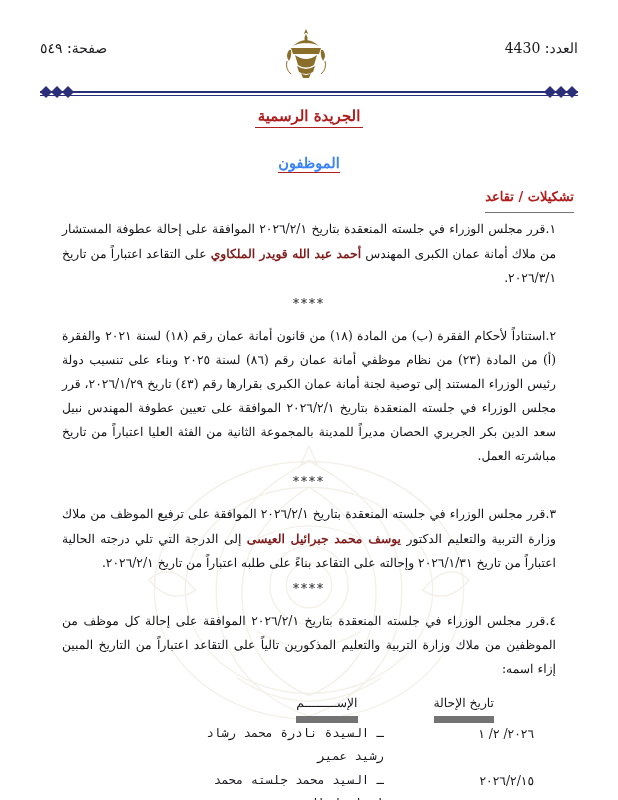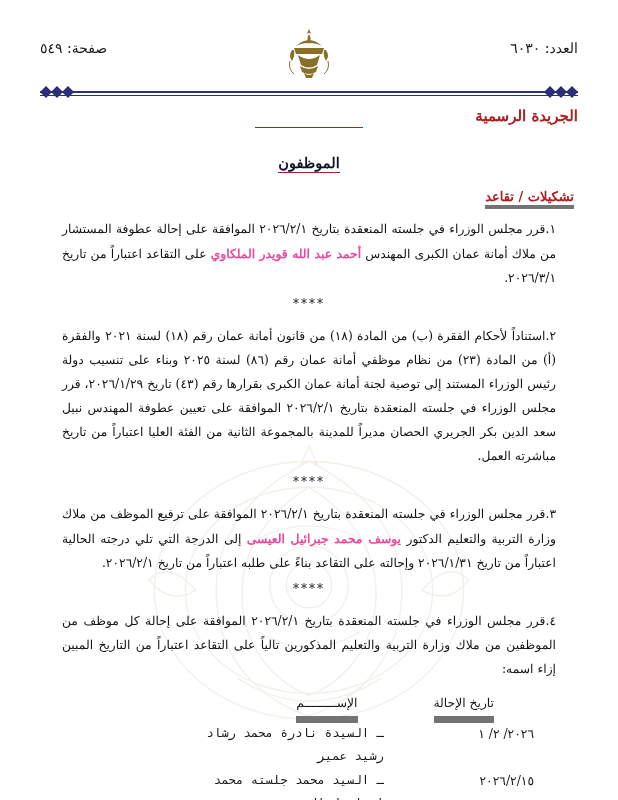--- a/index.html
+++ b/index.html
@@ -84,68 +84,69 @@
     top: 0;
     width: 34px;
     height: 16px;
     color: #2b2f7a;
   }
   .rule-orn.right { right: 0; }
   .rule-orn.left { left: 0; }
   .rule-orn svg { width: 100%; height: 100%; display:block; }
 
   .journal-title {
+    text-align: center;
     font-size: 15px;
     font-weight: bold;
     color: #b01d1d;
     margin-top: 7px;
     letter-spacing: 0.5px;
   }
   .journal-underline {
     width: 108px;
     height: 1px;
     background: #b01d1d;
     margin: 2px auto 0 auto;
   }
 
   
   .section-title {
     text-align: center;
     font-size: 14.5px;
     font-weight: bold;
-    color: #0f172a;
+    color: #3b82f6;
     margin-top: 26px;
     letter-spacing: 0.3px;
   }
   .section-title u { text-decoration: none; border-bottom: 1px solid #b01d1d; padding-bottom: 1px;}
 
   .subsection-title {
     text-align: right;
     font-size: 13px;
     font-weight: bold;
     color: #b01d1d;
     margin-top: 18px;
     padding-right: 4px;
   }
-  .subsection-title u { text-decoration: none; border-bottom: 4px solid #737373; padding-bottom: 1px;}
+  .subsection-title u { text-decoration: none; border-bottom: 1px solid #737373; padding-bottom: 8px;}
 
   
   .para {
     font-size: 12.3px;
     line-height: 1.95;
     text-align: justify;
     text-justify: inter-word;
     margin: 14px 22px 0 22px;
     position: relative;
     color: #131317;
   }
   .para .num {
     font-weight: normal;
   }
-  .hl { color: #ec4899; font-weight: bold; }
+  .hl { color: #7f1d1d; font-weight: bold; }
   .sep {
     text-align: center;
     font-size: 12px;
     letter-spacing: 2px;
     margin-top: 6px;
     color: #131317;
   }
 
   
   .names-block {
@@ -189,21 +190,21 @@
         <path d="M310 170 q25 -30 45 -10 q -20 25 -45 10 Z"></path>
         <path d="M200 30 l8 18 l-8 -4 l-8 4 Z"></path>
         <path d="M130 255 q70 45 140 0"></path>
       </g>
     </svg>
   </div>
 
   <div class="content">
 
     <div class="masthead">
-      <div class="mast-side">العدد: ٦٠٣٠</div>
+      <div class="mast-side">العدد: 4430</div>
       <div class="mast-emblem">
         <svg viewBox="0 0 46 52" xmlns="http://www.w3.org/2000/svg">
           <g fill="#8a6f2a">
             <path d="M23 1 l2.2 5 -2.2 -1.2 -2.2 1.2 Z"></path>
             <path d="M10 18 q13 -12 26 0 q-5 -3 -13 -3 q-8 0 -13 3 Z"></path>
             <path d="M8 20 h30 l-2 6 h-26 Z"></path>
             <path d="M12 27 q11 8 22 0 l-3 10 q-8 5 -16 0 Z"></path>
             <path d="M6 22 q-4 6 0 11 q3 -5 2 -11 Z"></path>
             <path d="M40 22 q4 6 0 11 q-3 -5 -2 -11 Z"></path>
             <path d="M23 6 q-3 5 0 10 q3 -5 0 -10 Z"></path>

